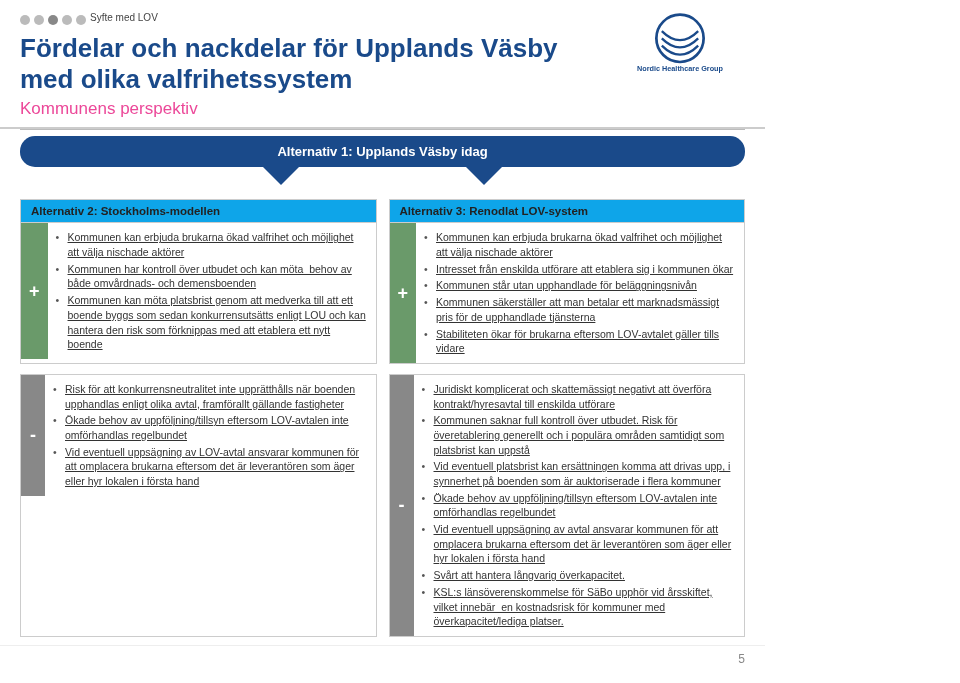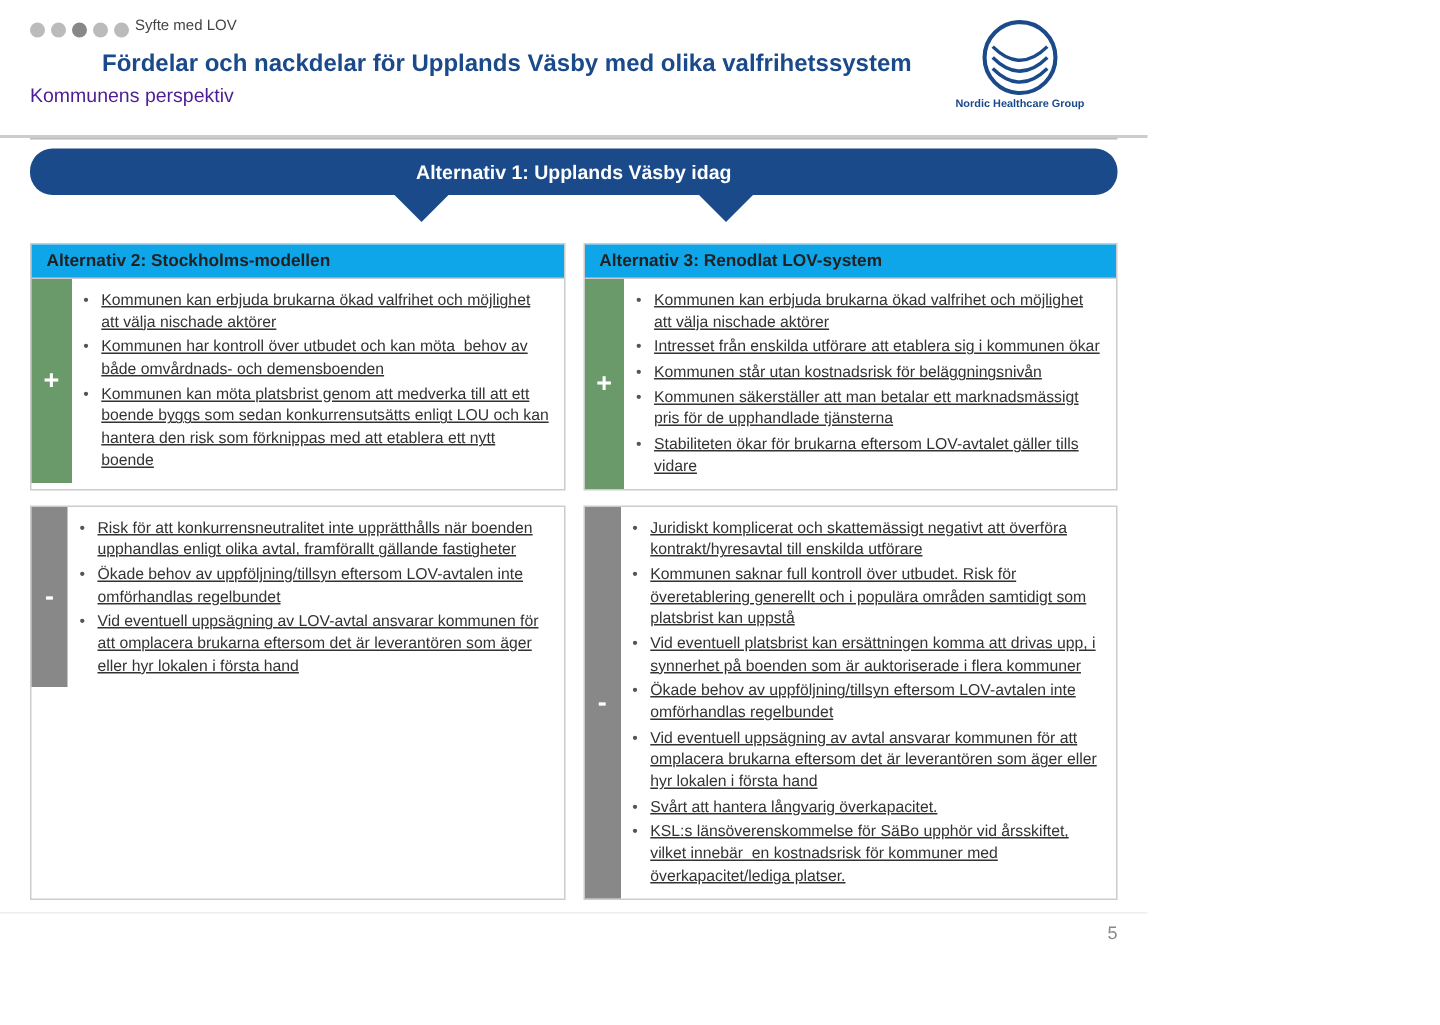--- a/index.html
+++ b/index.html
@@ -47,31 +47,30 @@
       height: 10px;
       border-radius: 50%;
       background: #bbb;
     }
 
     .dot.active {
       background: #888;
     }
 
     .main-title {
-      font-size: 16px;
+      font-size: 26px;
       font-weight: bold;
       color: #1a4a8a;
       line-height: 1.2;
       max-width: 680px;
-      margin-left: 48px;
     }
 
     .subtitle {
-      font-size: 13px;
-      color: #4c1d95;
+      font-size: 17px;
+      color: #ec4899;
       margin-top: 4px;
     }
 
     .logo-area {
       display: flex;
       flex-direction: column;
       align-items: center;
       min-width: 130px;
       text-align: right;
     }
@@ -259,21 +258,21 @@
       </div>
     </div>
     <div class="col-box">
       <div class="col-header">Alternativ 3: Renodlat LOV-system</div>
       <div class="pm-content">
         <div class="pm-sign plus">+</div>
         <div class="pm-items">
           <ul>
             <li>Kommunen kan erbjuda brukarna ökad valfrihet och möjlighet att välja nischade aktörer</li>
             <li>Intresset från enskilda utförare att etablera sig i kommunen ökar</li>
-            <li>Kommunen står utan kostnadsrisk för beläggningsnivån</li>
+            <li>Kommunen står utan upphandlade för beläggningsnivån</li>
             <li>Kommunen säkerställer att man betalar ett marknadsmässigt pris för de upphandlade tjänsterna</li>
             <li>Stabiliteten ökar för brukarna eftersom LOV-avtalet gäller tills vidare</li>
           </ul>
         </div>
       </div>
     </div>
   </div>
 
   <div style="height:10px;"></div>
 

